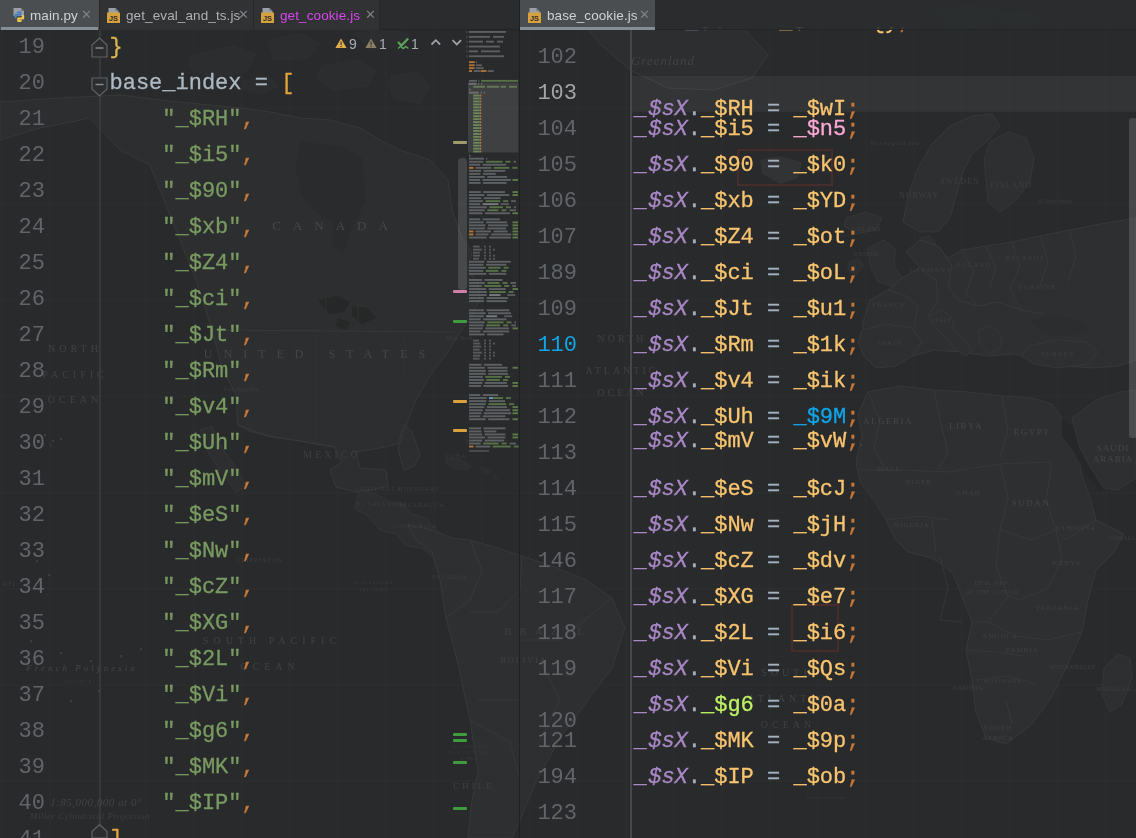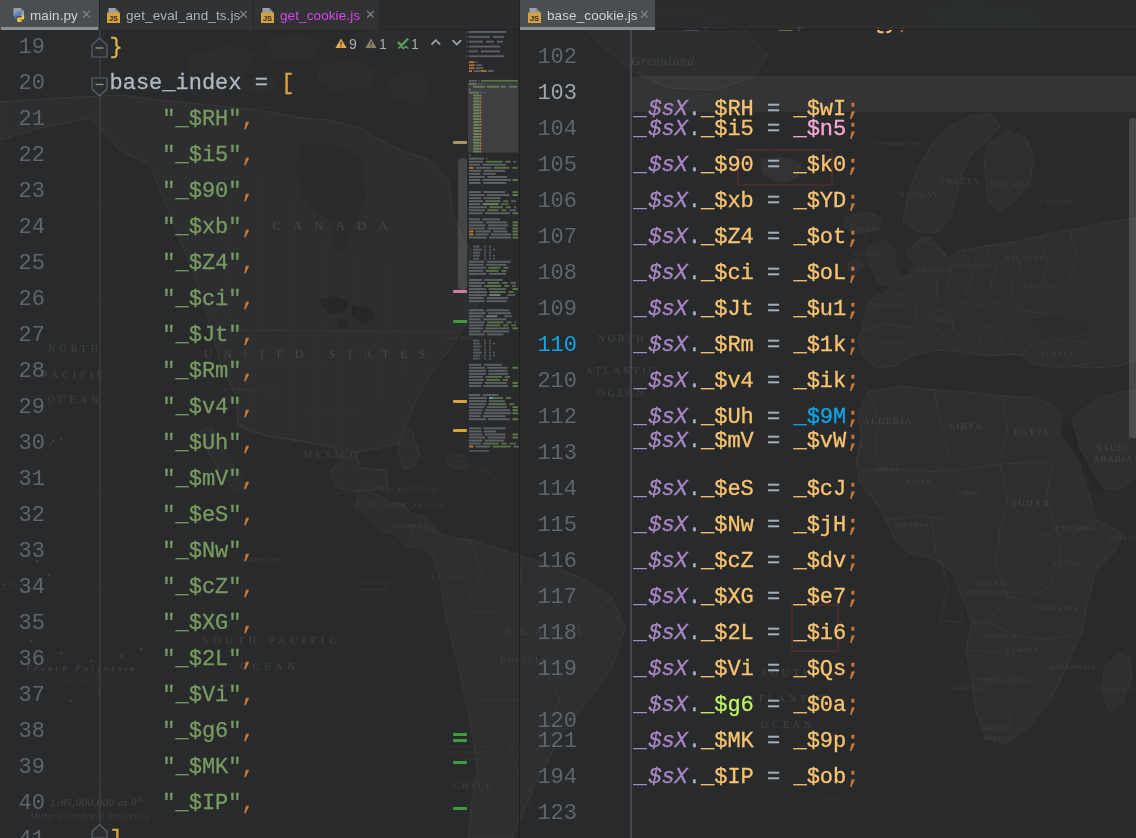--- a/index.html
+++ b/index.html
@@ -186,29 +186,29 @@
 <div class="cl" style="left:109.5px;top:714px"><span>    </span><span style="color:#789a61">"_$g6"</span><span style="color:#c8783a">,</span></div>
 <div class="cl" style="left:109.5px;top:750px"><span>    </span><span style="color:#789a61">"_$MK"</span><span style="color:#c8783a">,</span></div>
 <div class="cl" style="left:109.5px;top:786px"><span>    </span><span style="color:#789a61">"_$IP"</span><span style="color:#c8783a">,</span></div>
 <div class="cl" style="left:109.5px;top:822px"><span style="color:#e2a43c">]</span></div>
 <div class="gr" style="top:40px;color:#61656a">102</div>
 <div class="gr" style="top:76px;color:#a2a5a7">103</div>
 <div class="gr" style="top:112px;color:#61656a">104</div>
 <div class="gr" style="top:148px;color:#61656a">105</div>
 <div class="gr" style="top:184px;color:#61656a">106</div>
 <div class="gr" style="top:220px;color:#61656a">107</div>
-<div class="gr" style="top:256px;color:#61656a">108</div>
+<div class="gr" style="top:256px;color:#61656a">189</div>
 <div class="gr" style="top:292px;color:#61656a">109</div>
 <div class="gr" style="top:328px;color:#0ea5e9">110</div>
-<div class="gr" style="top:364px;color:#61656a">210</div>
+<div class="gr" style="top:364px;color:#61656a">111</div>
 <div class="gr" style="top:400px;color:#61656a">112</div>
 <div class="gr" style="top:436px;color:#61656a">113</div>
 <div class="gr" style="top:472px;color:#61656a">114</div>
 <div class="gr" style="top:508px;color:#61656a">115</div>
-<div class="gr" style="top:544px;color:#61656a">116</div>
+<div class="gr" style="top:544px;color:#61656a">146</div>
 <div class="gr" style="top:580px;color:#61656a">117</div>
 <div class="gr" style="top:616px;color:#61656a">118</div>
 <div class="gr" style="top:652px;color:#61656a">119</div>
 <div class="gr" style="top:704px;color:#61656a">120</div>
 <div class="gr" style="top:724px;color:#61656a">121</div>
 <div class="gr" style="top:760px;color:#61656a">194</div>
 <div class="gr" style="top:796px;color:#61656a">123</div>
 <div class="cl" style="left:635px;top:92px"><span style="color:#a888c4;font-style:italic">_$sX</span><span style="color:#a4b2c0">.</span><span style="color:#f8c46f">_$RH</span><span style="color:#a4b2c0"> = </span><span style="color:#f8c46f">_$wI</span><span style="color:#c8783a">;</span></div>
 <div class="cl" style="left:635px;top:112px"><span style="color:#a888c4;font-style:italic">_$sX</span><span style="color:#a4b2c0">.</span><span style="color:#f8c46f">_$i5</span><span style="color:#a4b2c0"> = </span><span style="color:#f9a8d4">_$n5</span><span style="color:#c8783a">;</span></div>
 <div class="cl" style="left:635px;top:148px"><span style="color:#a888c4;font-style:italic">_$sX</span><span style="color:#a4b2c0">.</span><span style="color:#f8c46f">_$90</span><span style="color:#a4b2c0"> = </span><span style="color:#f8c46f">_$k0</span><span style="color:#c8783a">;</span></div>

